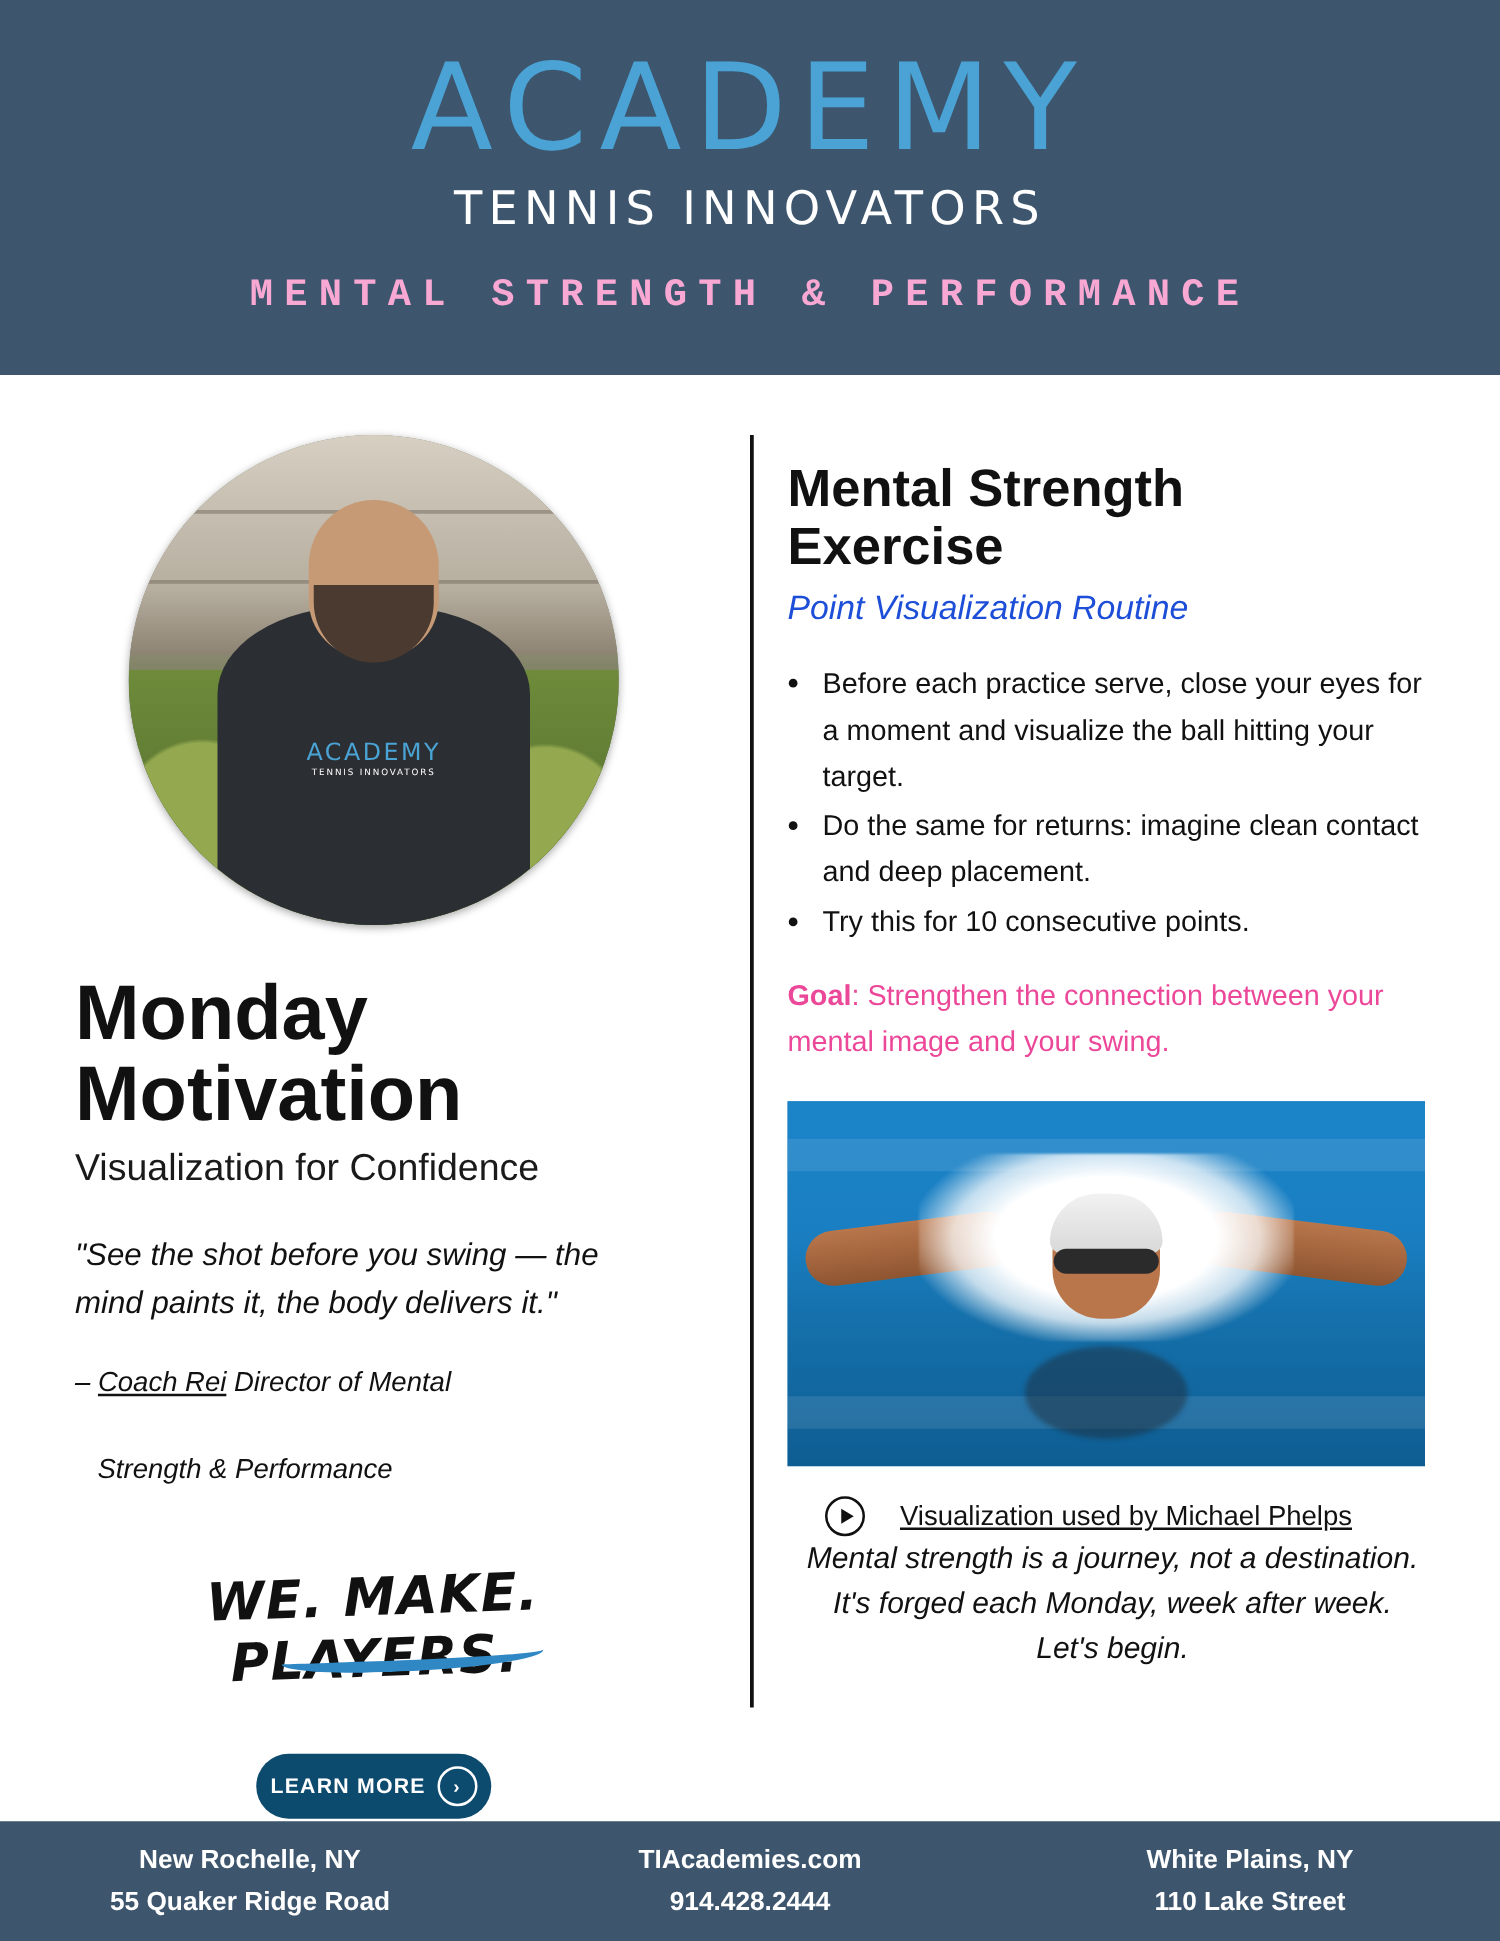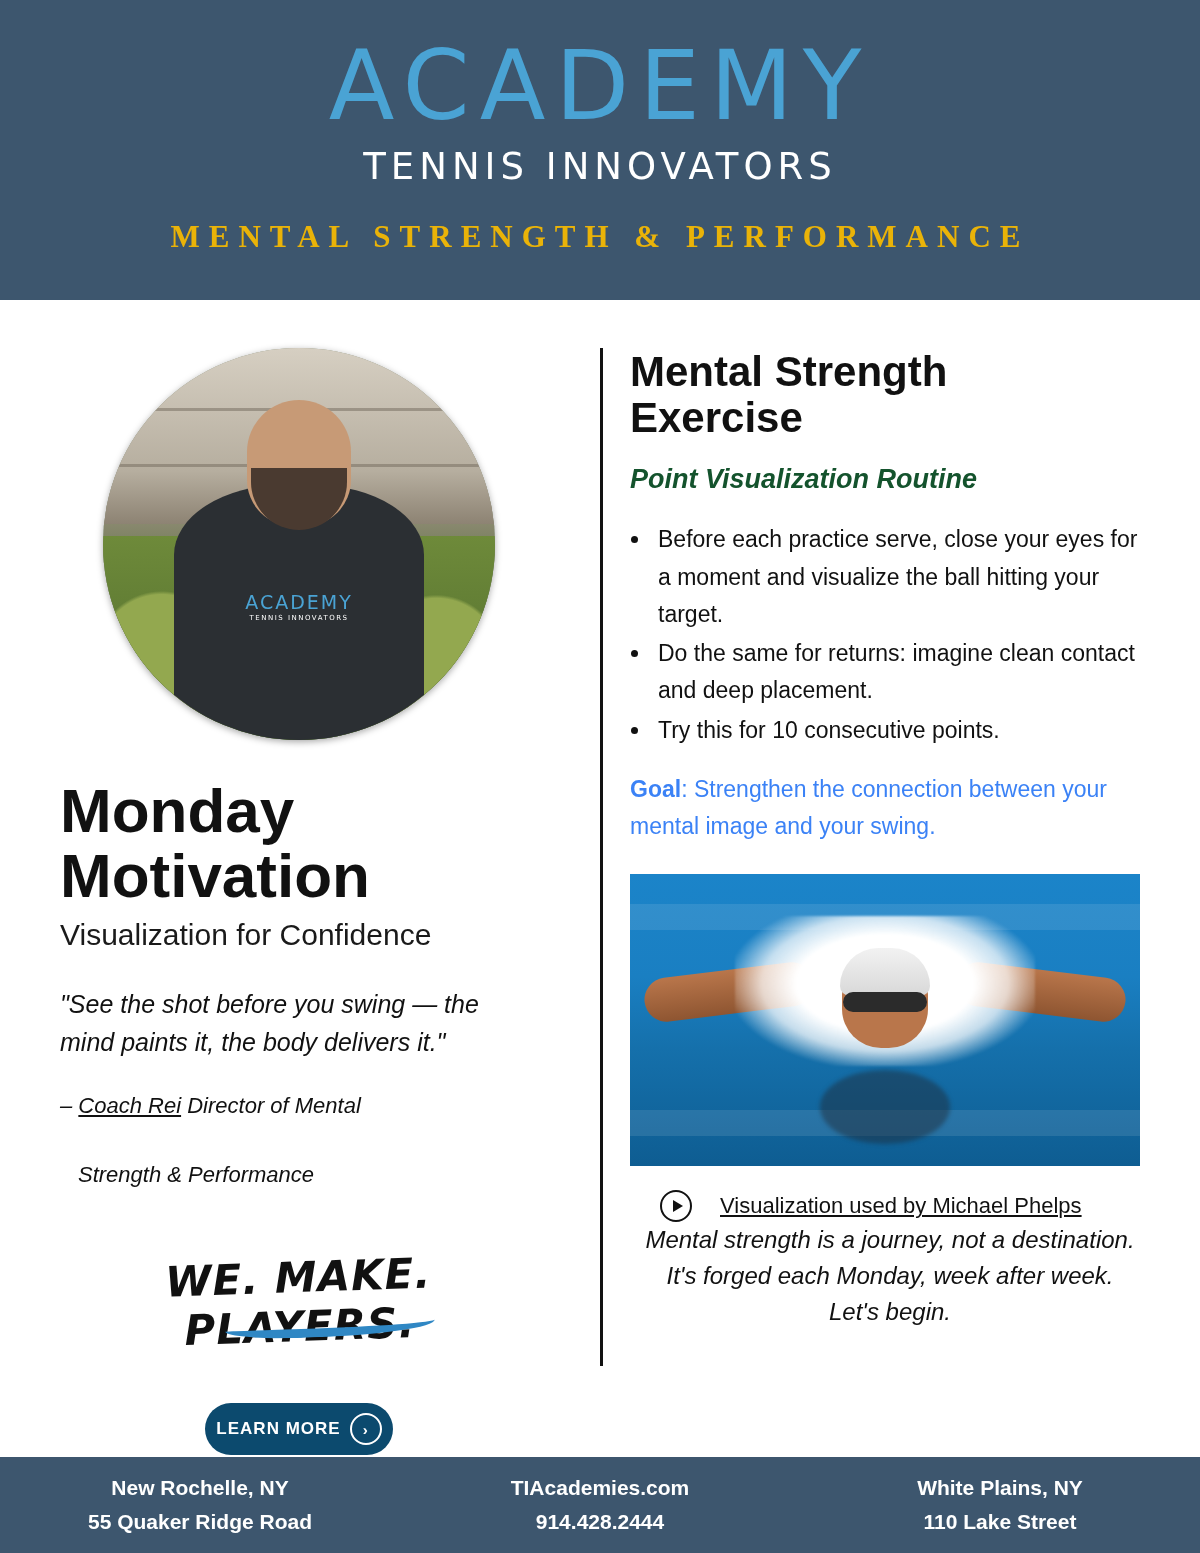--- a/index.html
+++ b/index.html
@@ -37,25 +37,25 @@
     margin-top: 14px;
     font-size: 37px;
     letter-spacing: 5px;
     color: #ffffff;
     font-weight: 400;
     font-family: "DejaVu Sans", sans-serif;
   }
   .header-tagline {
     margin-top: 34px;
     text-align: center;
-    color: #eab308;
+    color: #f9a8d4;
     font-size: 31px;
     font-weight: bold;
     letter-spacing: 9px;
-    font-family: Liberation Serif, serif;
+    font-family: Liberation Mono, monospace;
   }
 
   
   .content {
     position: relative;
     height: 1157px;
     box-sizing: border-box;
     padding: 0;
   }
   .divider {
@@ -235,49 +235,48 @@
     font-size: 15px;
     line-height: 1;
   }
 
   
   .right-col {
     position: absolute;
     left: 630px;
     top: 0;
     width: 520px;
-    padding-top: 49px;
+    padding-top: 68px;
     box-sizing: border-box;
   }
   .ex-title {
     font-size: 42px;
     font-weight: bold;
     line-height: 1.1;
     color: #111111;
   }
   .ex-sub {
-    margin-top: 23px;
+    margin-top: 11px;
     font-size: 27px;
     font-style: italic;
-    color: #14532d;
-    font-weight: bold;
+    color: #1d4ed8;
   }
   .bullets {
     margin: 26px 0 0 0;
     padding-left: 22px;
     font-size: 23px;
     line-height: 1.62;
     color: #111111;
   }
   .bullets li { margin-bottom: 2px; padding-left: 6px; }
   .goal {
     margin-top: 22px;
     font-size: 23px;
     line-height: 1.6;
-    color: #3b82f6;
+    color: #ec4899;
   }
   .goal b { font-weight: bold; }
 
   .photo {
     margin-top: 30px;
     width: 510px;
     height: 292px;
     position: relative;
     overflow: hidden;
     background: #1273b8;

